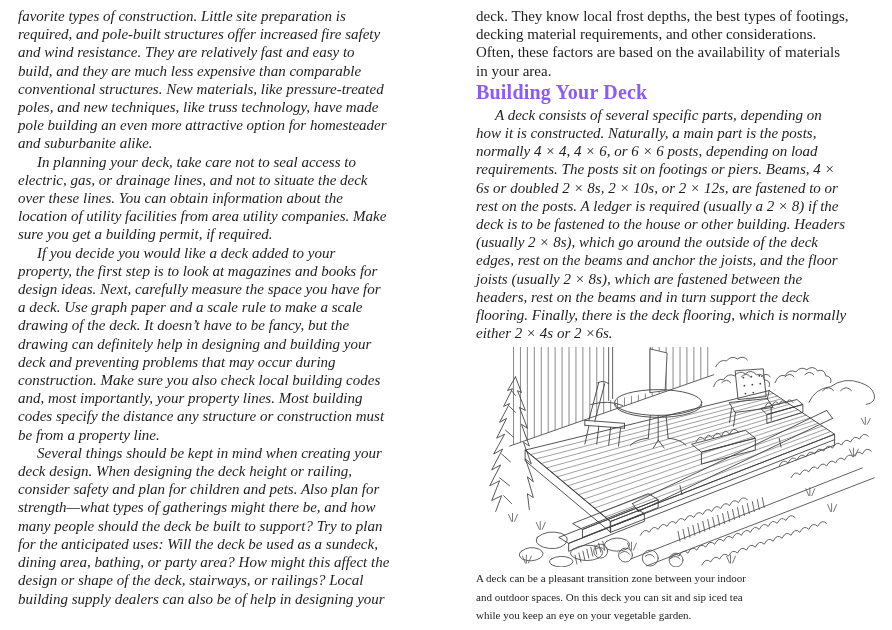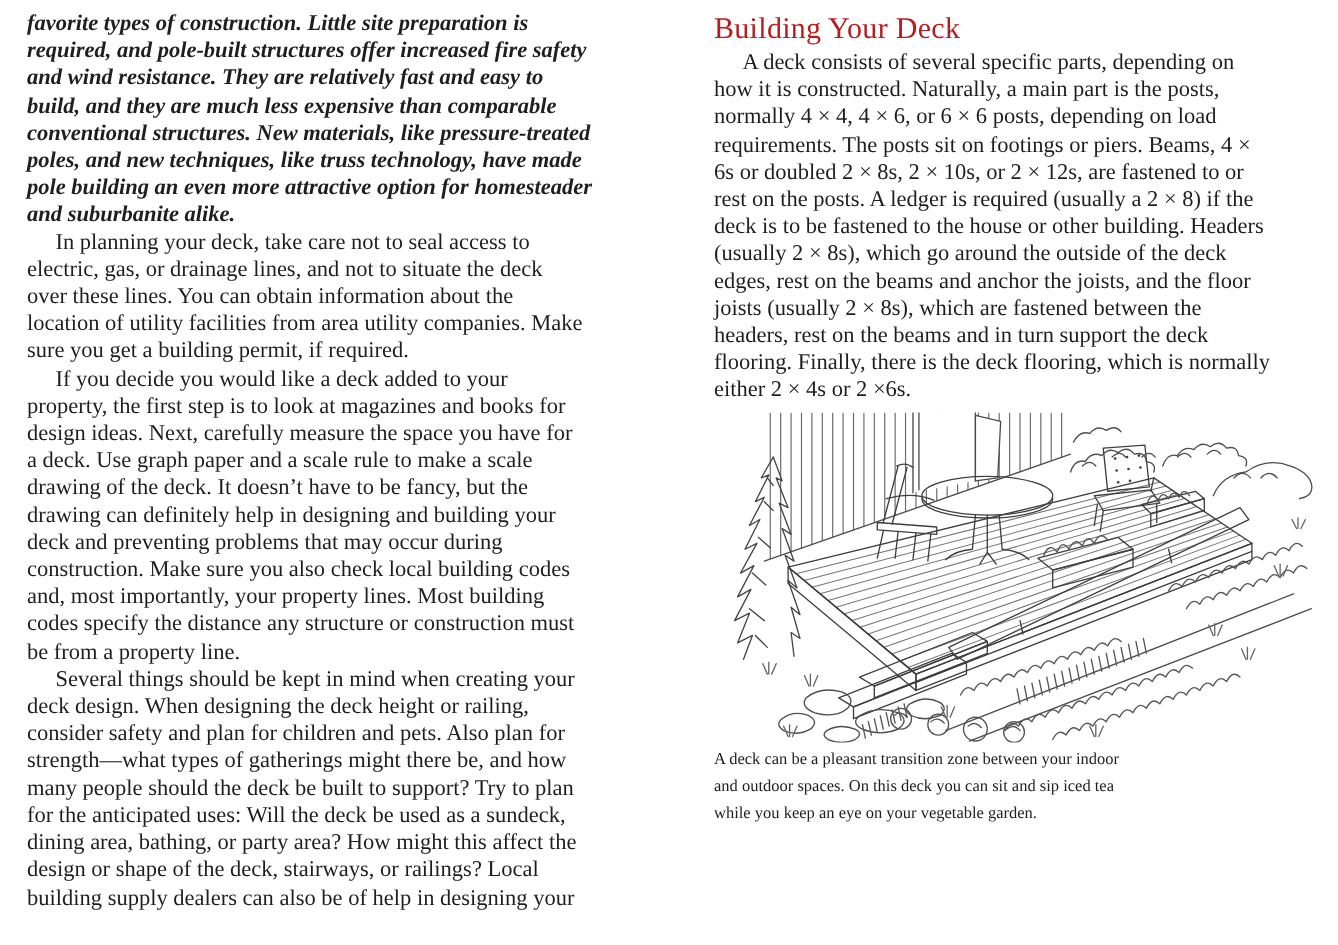--- a/index.html
+++ b/index.html
@@ -8,25 +8,25 @@
     font-family:"Liberation Serif", serif;
     color:#1e1e1e;
     -webkit-font-smoothing:antialiased;
   }
   .page{display:flex;padding:7px 0 0 18px;gap:44px;}
   .col{width:414px;}
   .para{
     font-size:15px;line-height:18.2px;margin:0;
     white-space:pre-line;
   }
-  .para.indent{text-indent:19px;}
-  .para.italic{font-style:italic;font-weight:bold;}
+  .para.indent{text-indent:19px;font-style:italic;}
+  .para.italic{font-style:italic;}
   h2.section{
-    font-size:20px;font-weight:normal;margin:1px 0 2px 0;
-    letter-spacing:0.2px;color:#b91c1c;
+    font-size:20px;font-weight:bold;margin:1px 0 2px 0;
+    letter-spacing:0.2px;color:#8b5cf6;
   }
   .figure{margin:5px 0 2px 4px;padding:0;}
   .figure svg{display:block;}
   .caption{
     font-size:11px;line-height:18.2px;margin:2px 0 0 0;
     white-space:pre-line;
   }
 </style>
 </head>
 <body>
@@ -63,20 +63,24 @@
 consider safety and plan for children and pets. Also plan for
 strength—what types of gatherings might there be, and how
 many people should the deck be built to support? Try to plan
 for the anticipated uses: Will the deck be used as a sundeck,
 dining area, bathing, or party area? How might this affect the
 design or shape of the deck, stairways, or railings? Local
 building supply dealers can also be of help in designing your</p>
   </div>
 
   <div class="col">
+    <p class="para">deck. They know local frost depths, the best types of footings,
+decking material requirements, and other considerations.
+Often, these factors are based on the availability of materials
+in your area.</p>
     <h2 class="section">Building Your Deck</h2>
     <p class="para indent">A deck consists of several specific parts, depending on
 how it is constructed. Naturally, a main part is the posts,
 normally 4 × 4, 4 × 6, or 6 × 6 posts, depending on load
 requirements. The posts sit on footings or piers. Beams, 4 ×
 6s or doubled 2 × 8s, 2 × 10s, or 2 × 12s, are fastened to or
 rest on the posts. A ledger is required (usually a 2 × 8) if the
 deck is to be fastened to the house or other building. Headers
 (usually 2 × 8s), which go around the outside of the deck
 edges, rest on the beams and anchor the joists, and the floor

